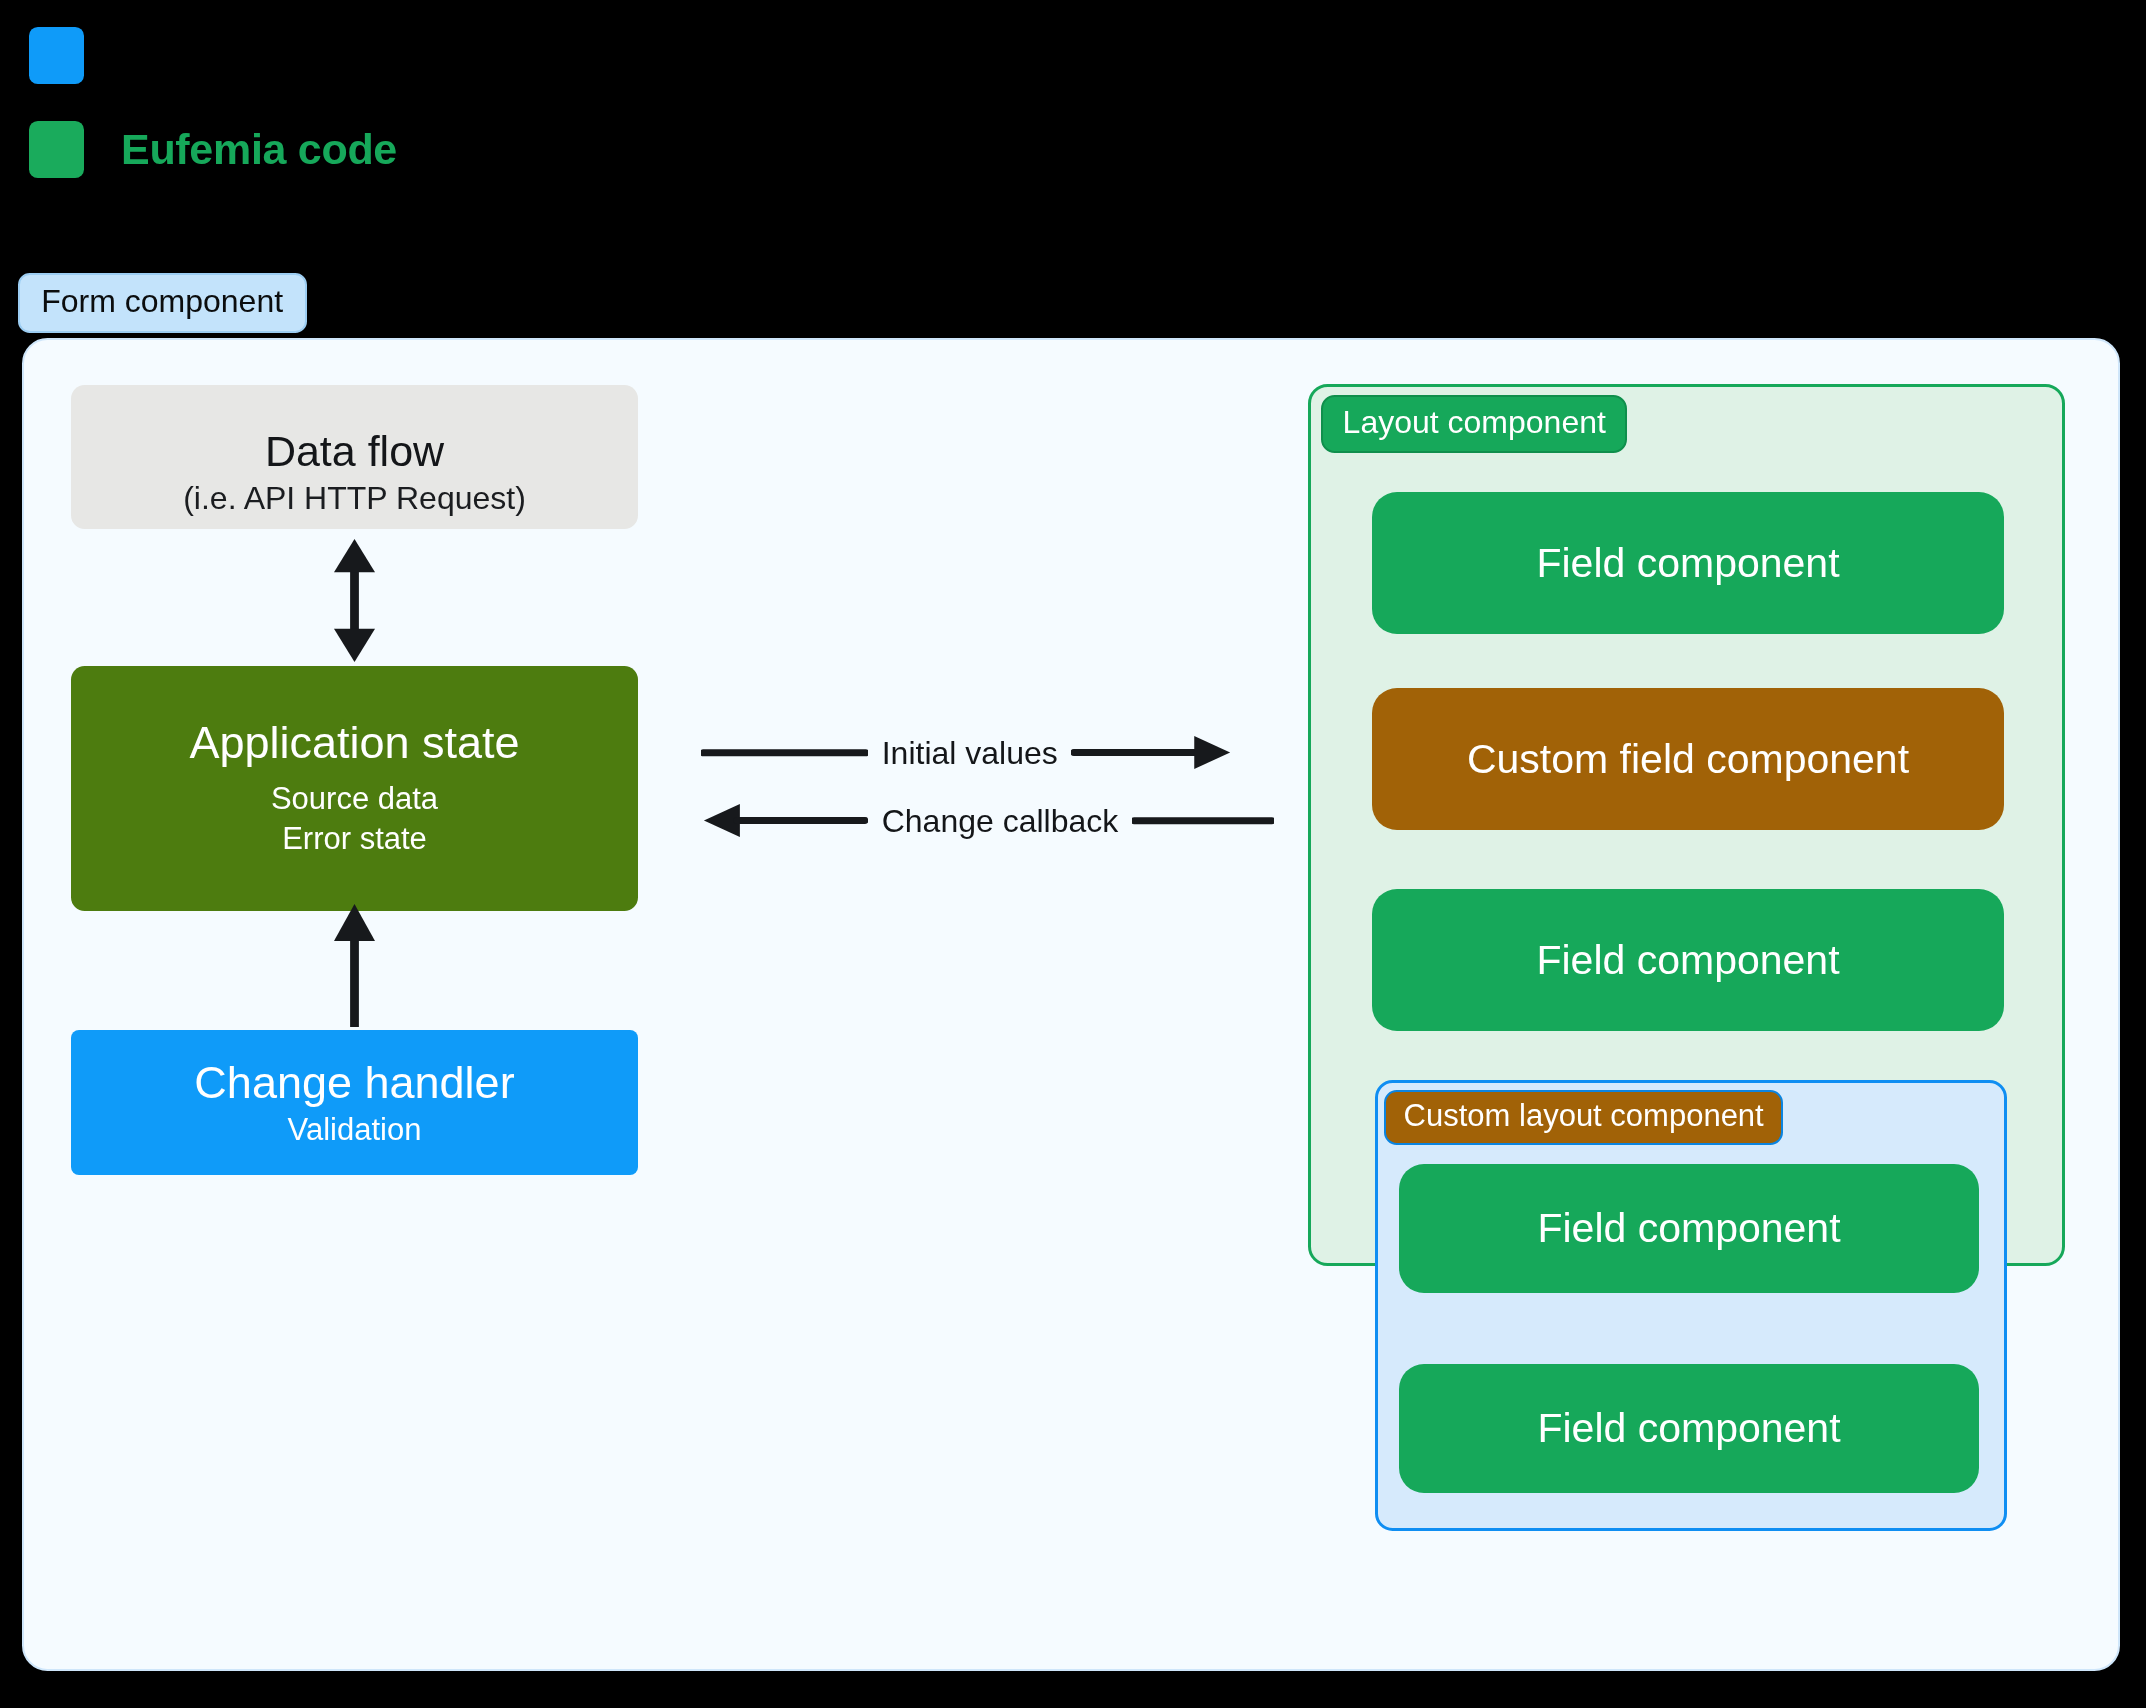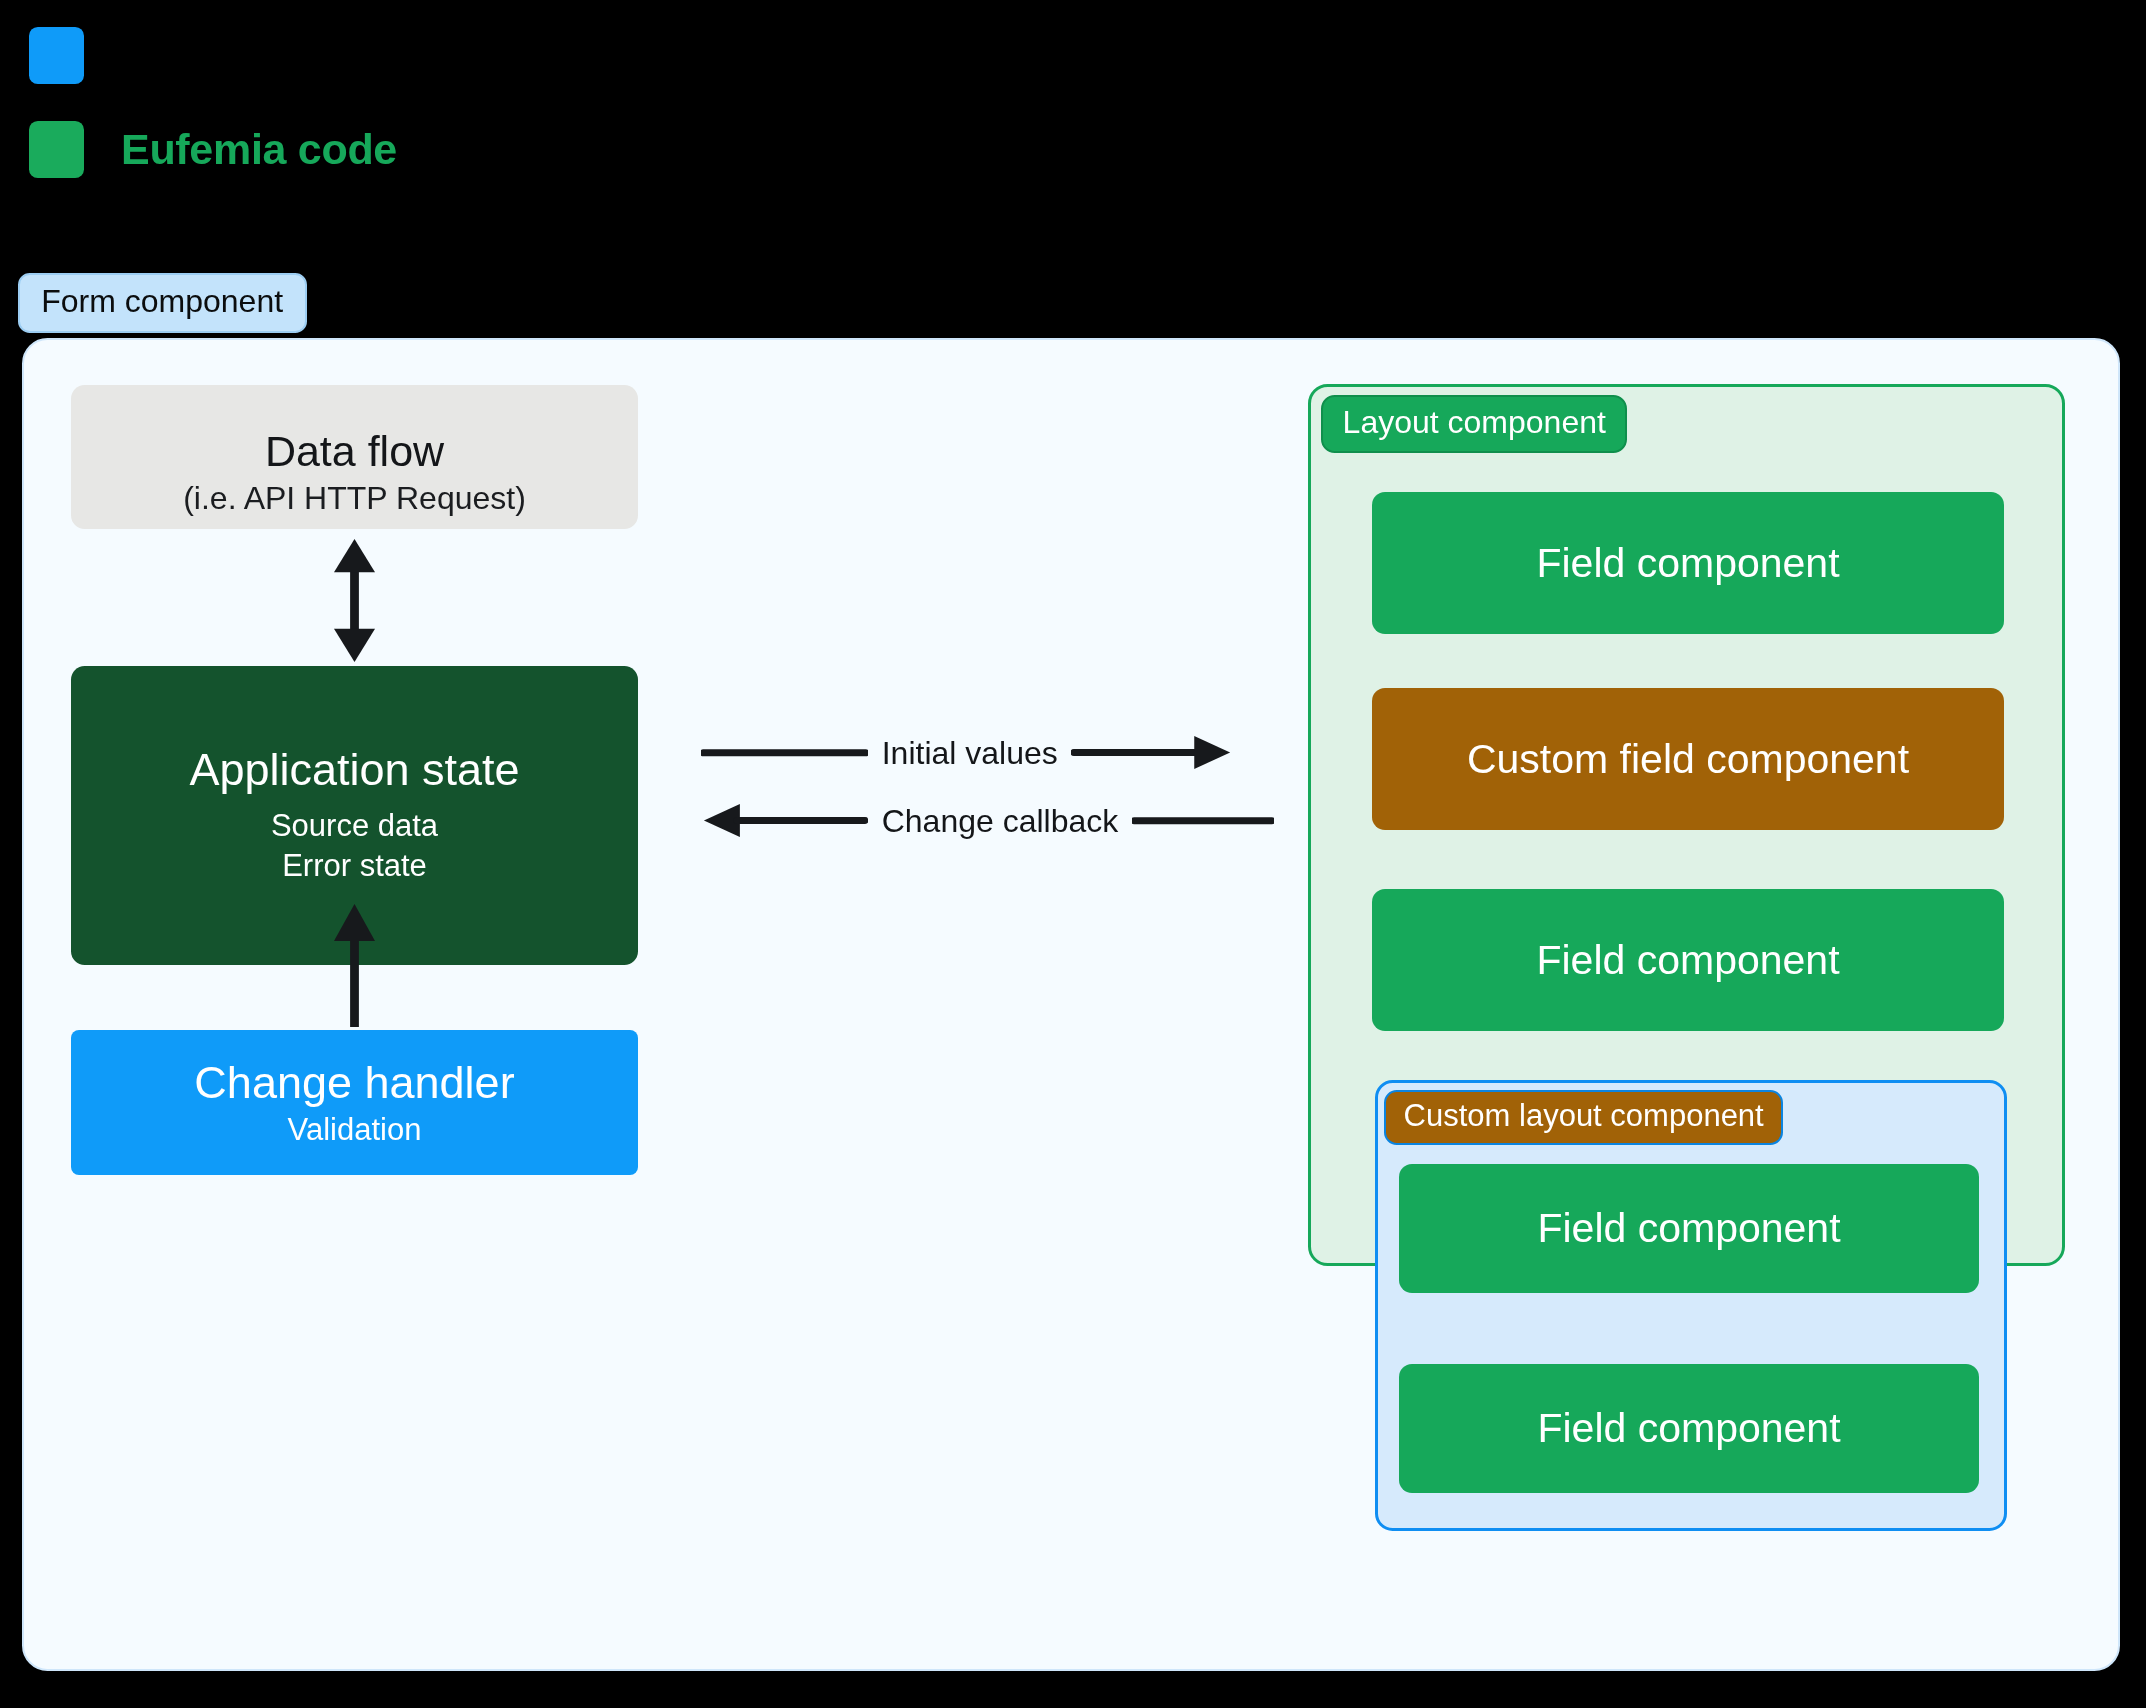--- a/index.html
+++ b/index.html
@@ -96,22 +96,22 @@
     font-size: 32px;
     color: #1b1d20;
     line-height: 1.1;
   }
 
   .node-appstate {
     position: absolute;
     left: 71px;
     top: 666px;
     width: 567px;
-    height: 299px;
-    background: #14532d;
+    height: 245px;
+    background: #4d7c0f;
     border-radius: 13.7px;
     display: flex;
     flex-direction: column;
     align-items: center;
     justify-content: center;
     color: #ffffff;
   }
   .node-appstate .title {
     font-size: 45px;
     line-height: 1.1;
@@ -209,21 +209,21 @@
     border-radius: 13.7px;
     color: #ffffff;
     font-size: 32px;
     padding: 7.8px 19.6px 10.8px 19.6px;
     line-height: 1.1;
     z-index: 4;
   }
 
   .field-box {
     position: absolute;
-    border-radius: 13px;
+    border-radius: 25px;
     display: flex;
     align-items: center;
     justify-content: center;
     color: #ffffff;
     font-size: 41px;
     box-sizing: border-box;
   }
   .field-green { background: #16a85a; }
   .field-blue  { background: #a16207; }
 

